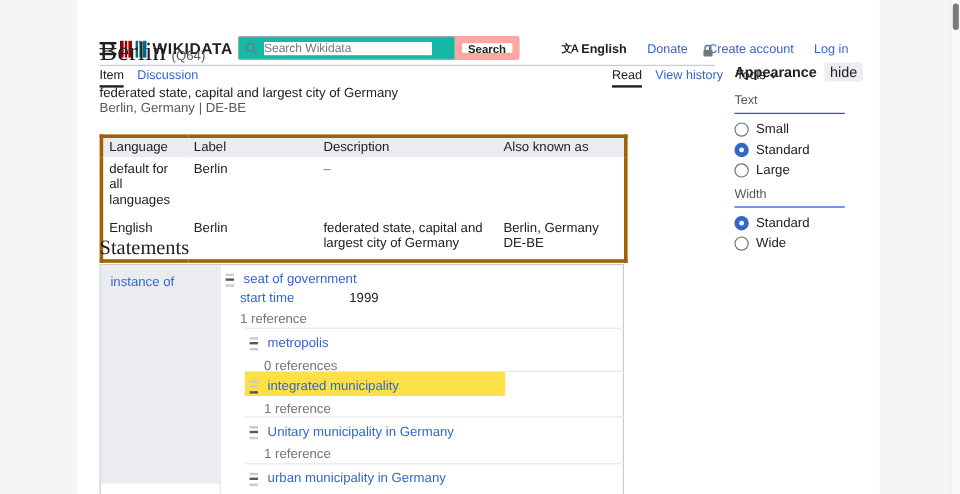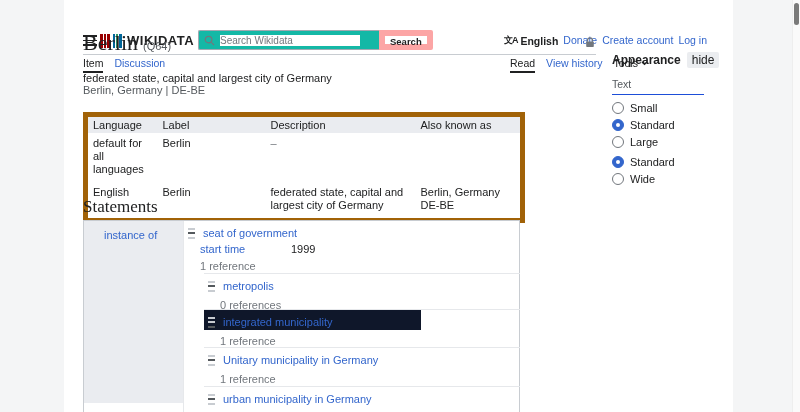--- a/index.html
+++ b/index.html
@@ -19,21 +19,21 @@
   .logo-bars i { display:block; }
   .lb-r{background:#990000;} .lb-b{background:#006699;} .lb-g{background:#339966;} .lb-w{background:transparent;}
   .w3{width:3px;} .w2{width:2px;} .w1{width:1px;}
   .logo-text { margin-left:5px; font-size:13px; font-weight:bold; letter-spacing:0.5px; color:#202122; }
   .searchwrap { position:absolute; left:134px; top:2px; display:flex; }
   .searchbox { width:181px; height:20px; border:1px solid #a2a9b1; border-right:none; border-radius:2px 0 0 2px; display:flex; align-items:center; padding-left:5px; background:#14b8a6; }
   .searchbox svg { flex:0 0 auto; }
   .searchbox input { border:none; outline:none; font-size:10px; color:#202122; margin-left:5px; width:140px; font-family:"Liberation Sans",sans-serif; }
   .searchbox input::placeholder { color:#72777d; }
   .searchbtn { height:20px; border:6px solid #fca5a5; border-radius:0 2px 2px 0; background:#fff; font-size:9.5px; font-weight:bold; color:#202122; padding:0 5px; cursor:pointer; font-family:"Liberation Sans",sans-serif; }
-  .userlinks { position:absolute; right:26px; top:6px; display:flex; align-items:flex-start; gap:5px; font-size:10.5px; white-space:nowrap; }
+  .userlinks { position:absolute; right:26px; top:6px; display:flex; align-items:flex-end; gap:17px; font-size:10.5px; white-space:nowrap; }
   .langsel { display:flex; align-items:center; gap:3px; cursor:pointer; color:#202122; font-weight:bold; }
   .langicon { font-size:9px; color:#202122; letter-spacing:-1px; }
 
   
   .title-row { position:absolute; left:19px; top:30px; }
   .page-title { font-family:"Liberation Serif", serif; font-size:22px; font-weight:400; color:#202122; display:inline; }
   .qid { font-size:11px; color:#54595d; margin-left:5px; }
   .lock { position:absolute; left:521px; top:37px; }
   .title-rule { position:absolute; left:19px; top:54px; width:513px; border-top:1px solid #c8ccd1; }
   .tabs { position:absolute; left:19px; top:57px; font-size:10.5px; display:flex; gap:11px; }
@@ -43,35 +43,35 @@
   .tools { color:#202122; display:flex; align-items:center; gap:3px; cursor:pointer; }
 
   
   .desc1 { position:absolute; left:19px; top:72px; font-size:11px; color:#202122; }
   .desc2 { position:absolute; left:19px; top:84px; font-size:11px; color:#54595d; }
 
   
   .terms { position:absolute; left:19px; top:112px; width:437px; border-collapse:collapse; table-layout:fixed; font-size:11px; }
   .terms, .terms th, .terms td { border:1px solid #c8ccd1; }
   .terms th, .terms td { border-left:none; border-right:none; border-top:none; border-bottom:none; }
-  .terms { border:5px solid #a16207; }
+  .terms { border:3px solid #a16207; }
   .terms th { background:#eaecf0; text-align:left; font-weight:400; padding:2px 5px; height:16px; color:#202122; }
   .terms td { padding:4px 5px 6px 5px; vertical-align:top; line-height:13px; }
 
   
   .st-heading { position:absolute; left:19px; top:197px; font-family:"Liberation Serif", serif; font-size:17px; font-weight:400; color:#202122; }
   .group { position:absolute; left:19px; top:220px; width:437px; height:200px; border:1px solid #c8ccd1; background:#fff; }
-  .propcell { position:absolute; left:0; top:0; width:99px; height:182px; background:#eaecf0; padding:4px 20px; }
+  .propcell { position:absolute; left:0; top:0; width:99px; height:182px; background:#eaecf0; padding:4px 8px; }
   .propcell a { font-size:11px; }
   .claims { position:absolute; left:99px; top:0; width:337px; border-left:1px solid #e6e8eb; }
   .claim { padding-top:4px; }
   .claim + .claim { border-top:1px solid #e6e8eb;margin-left:20px; }
   .c0{height:52px;} .c1{height:36px;} .c2{height:38px;} .c3{height:39px;} .c4{height:40px;}
   .mainline { display:flex; align-items:center; height:20px; padding-left:4px; margin-top:-4px; padding-top:4px; }
-  .mainline.dep { background:#0f172a; width:217px; }
+  .mainline.dep { background:#fde047; width:217px; }
   .mainline a { font-size:11px; margin-left:8px; }
   .rank { width:7px; height:11px; display:flex; flex-direction:column; justify-content:space-between; cursor:pointer; flex:0 0 auto; }
   .rank i { display:block; height:2px; background:#c8ccd1; }
   .rank i:nth-child(2) { background:#54595d; }
   .mainline.dep .rank i:nth-child(2) { background:#c8ccd1; }
   .mainline.dep .rank i:nth-child(3) { background:#54595d; }
   .qualline { margin:2px 0 2px 16px; font-size:11px; display:flex; }
   .qualline .qprop { display:inline-block; width:91px; font-size:11px; }
   .qualline .qval { color:#202122; }
   .refs { margin-left:16px; margin-top:5px; font-size:11px; color:#72777d; cursor:pointer; }
@@ -294,20 +294,21 @@
           <span class="radio on"></span>
           <span class="olabel">Standard</span>
         </label>
         <label class="opt">
           <span class="radio"></span>
           <span class="olabel">Large</span>
         </label>
       </div>
 
       <div class="app-section">
+        <div class="app-label">Width</div>
         <label class="opt">
           <span class="radio on"></span>
           <span class="olabel">Standard</span>
         </label>
         <label class="opt">
           <span class="radio"></span>
           <span class="olabel">Wide</span>
         </label>
       </div>
 

